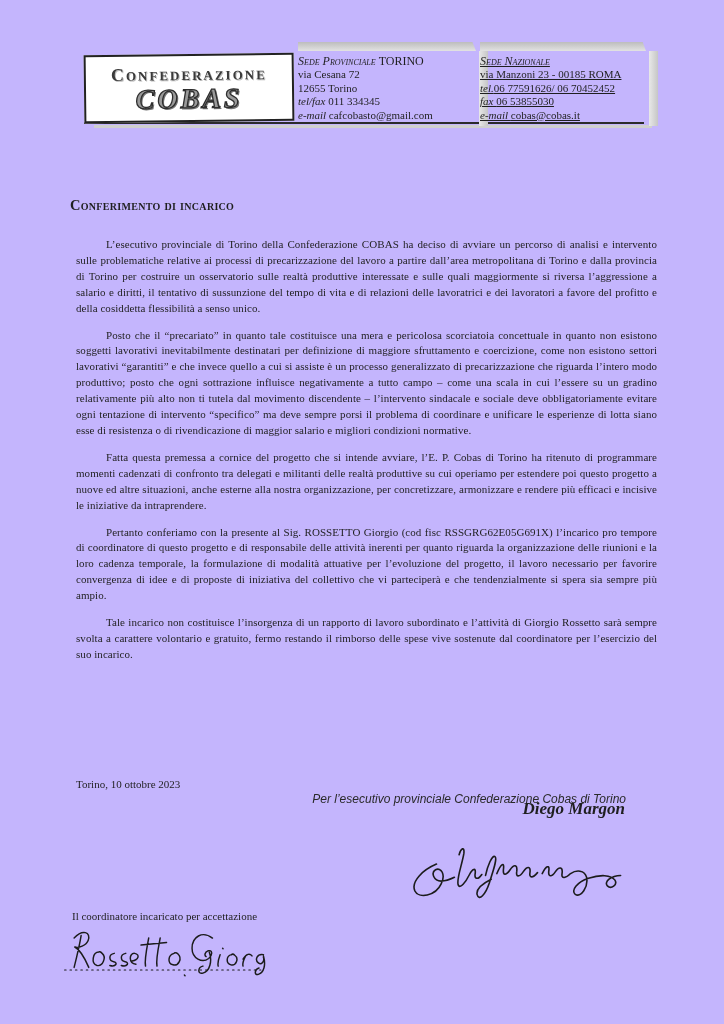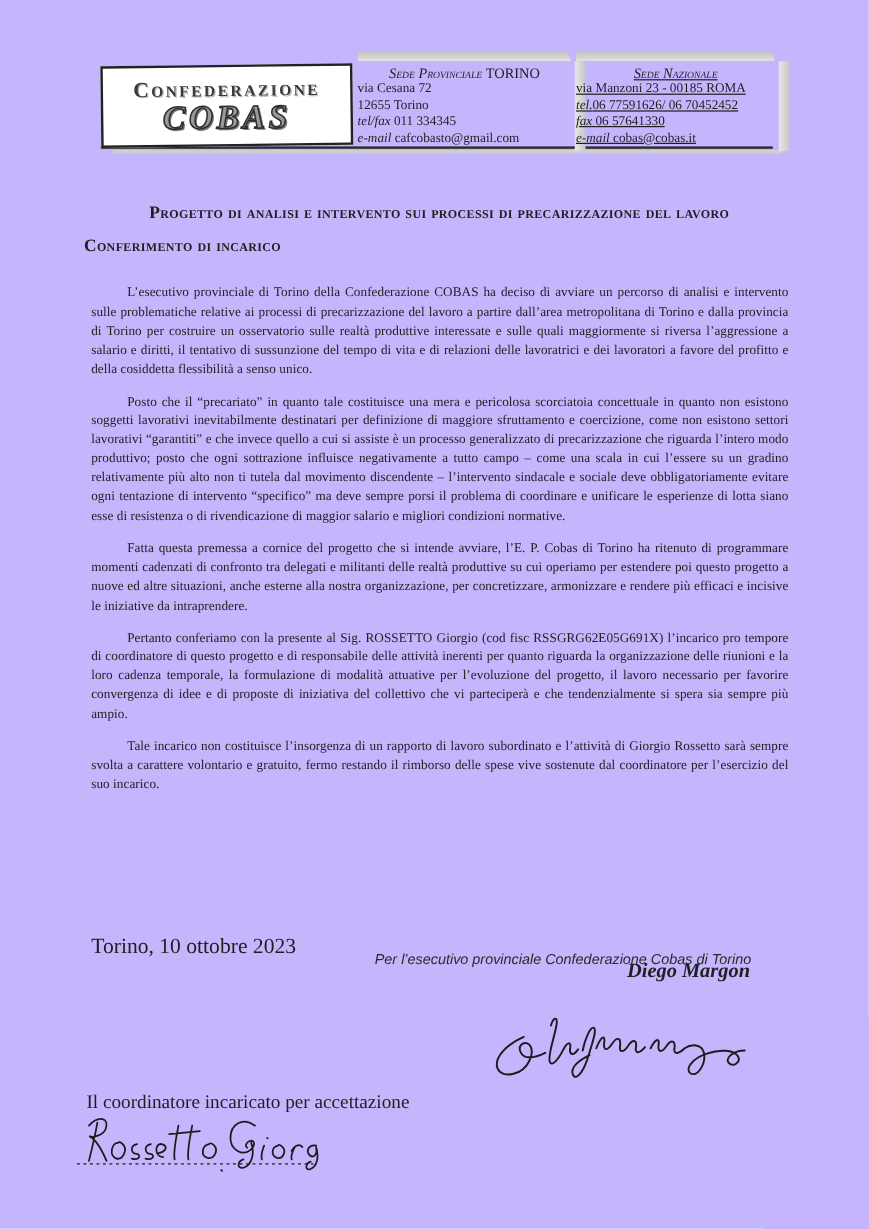--- a/index.html
+++ b/index.html
@@ -57,21 +57,21 @@
   }
   .office .shade-right{
     position:absolute;right:-12px;top:9px;bottom:-4px;width:9px;
     background:linear-gradient(90deg,#e8e8e8,#c6c6c6);
   }
   .office-prov{left:214px;width:178px;}
   .office-naz{left:396px;width:166px;text-decoration:underline;}
   .office .line{
     font-size:11px;line-height:13.4px;white-space:nowrap;
   }
-  .office .line:first-of-type{font-size:12px;text-align:center;}
+  .office .line:first-of-type{font-size:12px;}
 
   
   .doc-title{
     margin:170px 66px 0 76px;
     text-align:center;
     font-weight:bold;font-variant:small-caps;
     font-size:14.5px;letter-spacing:.3px;
     position:absolute;left:0;right:0;top:0;
     margin-left:70px;margin-right:62px;
   }
@@ -88,32 +88,32 @@
   }
   .para{
     margin:4px 0 11px 0;
     font-size:11px;line-height:15.9px;
     text-align:justify;text-indent:30px;
     letter-spacing:.05px;
   }
 
   
   .closing{position:absolute;left:0;top:776px;width:724px;height:248px;}
-  .date-line{position:absolute;left:76px;top:2px;font-size:18px;}
+  .date-line{position:absolute;left:76px;top:2px;font-size:11px;}
   .exec-role{
     position:absolute;right:98px;top:16px;
     font-family:"Liberation Sans","DejaVu Sans",sans-serif;
     font-style:italic;font-size:12px;color:#2a2a2a;
   }
   .exec-name{
     position:absolute;right:99px;top:23px;
     font-weight:bold;font-style:italic;font-size:17px;
   }
   .margon-sig{position:absolute;right:96px;top:56px;}
-  .acceptance-label{position:absolute;left:72px;top:134px;font-size:16px;}
+  .acceptance-label{position:absolute;left:72px;top:134px;font-size:11px;}
   .rossetto-sig{position:absolute;left:62px;top:148px;}
   svg.sig path{fill:none;stroke:#1c1c1c;stroke-linecap:round;stroke-linejoin:round;}
 </style>
 </head>
 <body>
 
 <div class="page">
 
   <div class="letterhead">
     <div class="letterhead-rule-shadow"></div>
@@ -136,27 +136,26 @@
         </div>
     </div>
 
     <div class="office office-naz">
       <div class="shade-top"></div>
       <div class="shade-right"></div>
       <div>
           <div class="line"><span class="i sc">Sede Nazionale</span></div>
           <div class="line"><span>via Manzoni 23 - 00185 ROMA</span></div>
           <div class="line"><span class="i">tel.</span><span>06 77591626/ 06 70452452</span></div>
-          <div class="line"><span class="i">fax </span><span>06 57641330</span></div>
+          <div class="line"><span class="i">fax </span><span>06 53855030</span></div>
           <div class="line"><span class="i">e-mail </span><span>cobas@cobas.it</span></div>
         </div>
     </div>
   </div>
 
-  <div class="doc-title">Progetto di analisi e intervento sui processi di precarizzazione del lavoro</div>
   <div class="doc-subtitle">Conferimento di incarico</div>
 
   <div class="body-text">
       <p class="para"><span>L’esecutivo provinciale di Torino della Confederazione COBAS ha deciso di avviare un percorso di analisi e intervento sulle problematiche relative ai processi di precarizzazione del lavoro a partire dall’area metropolitana di Torino e dalla provincia di Torino per costruire un osservatorio sulle realtà produttive interessate e sulle quali maggiormente si riversa l’aggressione a salario e diritti, il tentativo di sussunzione del tempo di vita e di relazioni delle lavoratrici e dei lavoratori a favore del profitto e della cosiddetta flessibilità a senso unico.</span></p>
       <p class="para"><span>Posto che il “precariato” in quanto tale costituisce una mera e pericolosa scorciatoia concettuale in quanto non esistono soggetti lavorativi inevitabilmente destinatari per definizione di maggiore sfruttamento e coercizione, come non esistono settori lavorativi “garantiti” e che invece quello a cui si assiste è un processo generalizzato di precarizzazione che riguarda l’intero modo produttivo; posto che ogni sottrazione influisce negativamente a tutto campo – come una scala in cui l’essere su un gradino relativamente più alto non ti tutela dal movimento discendente – l’intervento sindacale e sociale deve obbligatoriamente evitare ogni tentazione di intervento “specifico” ma deve sempre porsi il problema di coordinare e unificare le esperienze di lotta siano esse di resistenza o di rivendicazione di maggior salario e migliori condizioni normative.</span></p>
       <p class="para"><span>Fatta questa premessa a cornice del progetto che si intende avviare, l’E. P. Cobas di Torino ha ritenuto di programmare momenti cadenzati di confronto tra delegati e militanti delle realtà produttive su cui operiamo per estendere poi questo progetto a nuove ed altre situazioni, anche esterne alla nostra organizzazione, per concretizzare, armonizzare e rendere più efficaci e incisive le iniziative da intraprendere.</span></p>
       <p class="para"><span>Pertanto conferiamo con la presente al Sig. </span><span class="b">ROSSETTO Giorgio</span><span> (cod fisc </span><span class="b">RSSGRG62E05G691X) l’incarico pro tempore di coordinatore di questo progetto e di responsabile delle attività inerenti</span><span> per quanto riguarda la organizzazione delle riunioni e la loro cadenza temporale, la formulazione di modalità attuative per l’evoluzione del progetto, il lavoro necessario per favorire convergenza di idee e di proposte di iniziativa del collettivo che vi parteciperà e che tendenzialmente si spera sia sempre più ampio.</span></p>
       <p class="para"><span>Tale incarico non costituisce l’insorgenza di un rapporto di lavoro subordinato e l’attività di Giorgio Rossetto sarà sempre svolta a carattere volontario e gratuito, fermo restando il rimborso delle spese vive sostenute dal coordinatore per l’esercizio del suo incarico.</span></p>
     </div>
 

